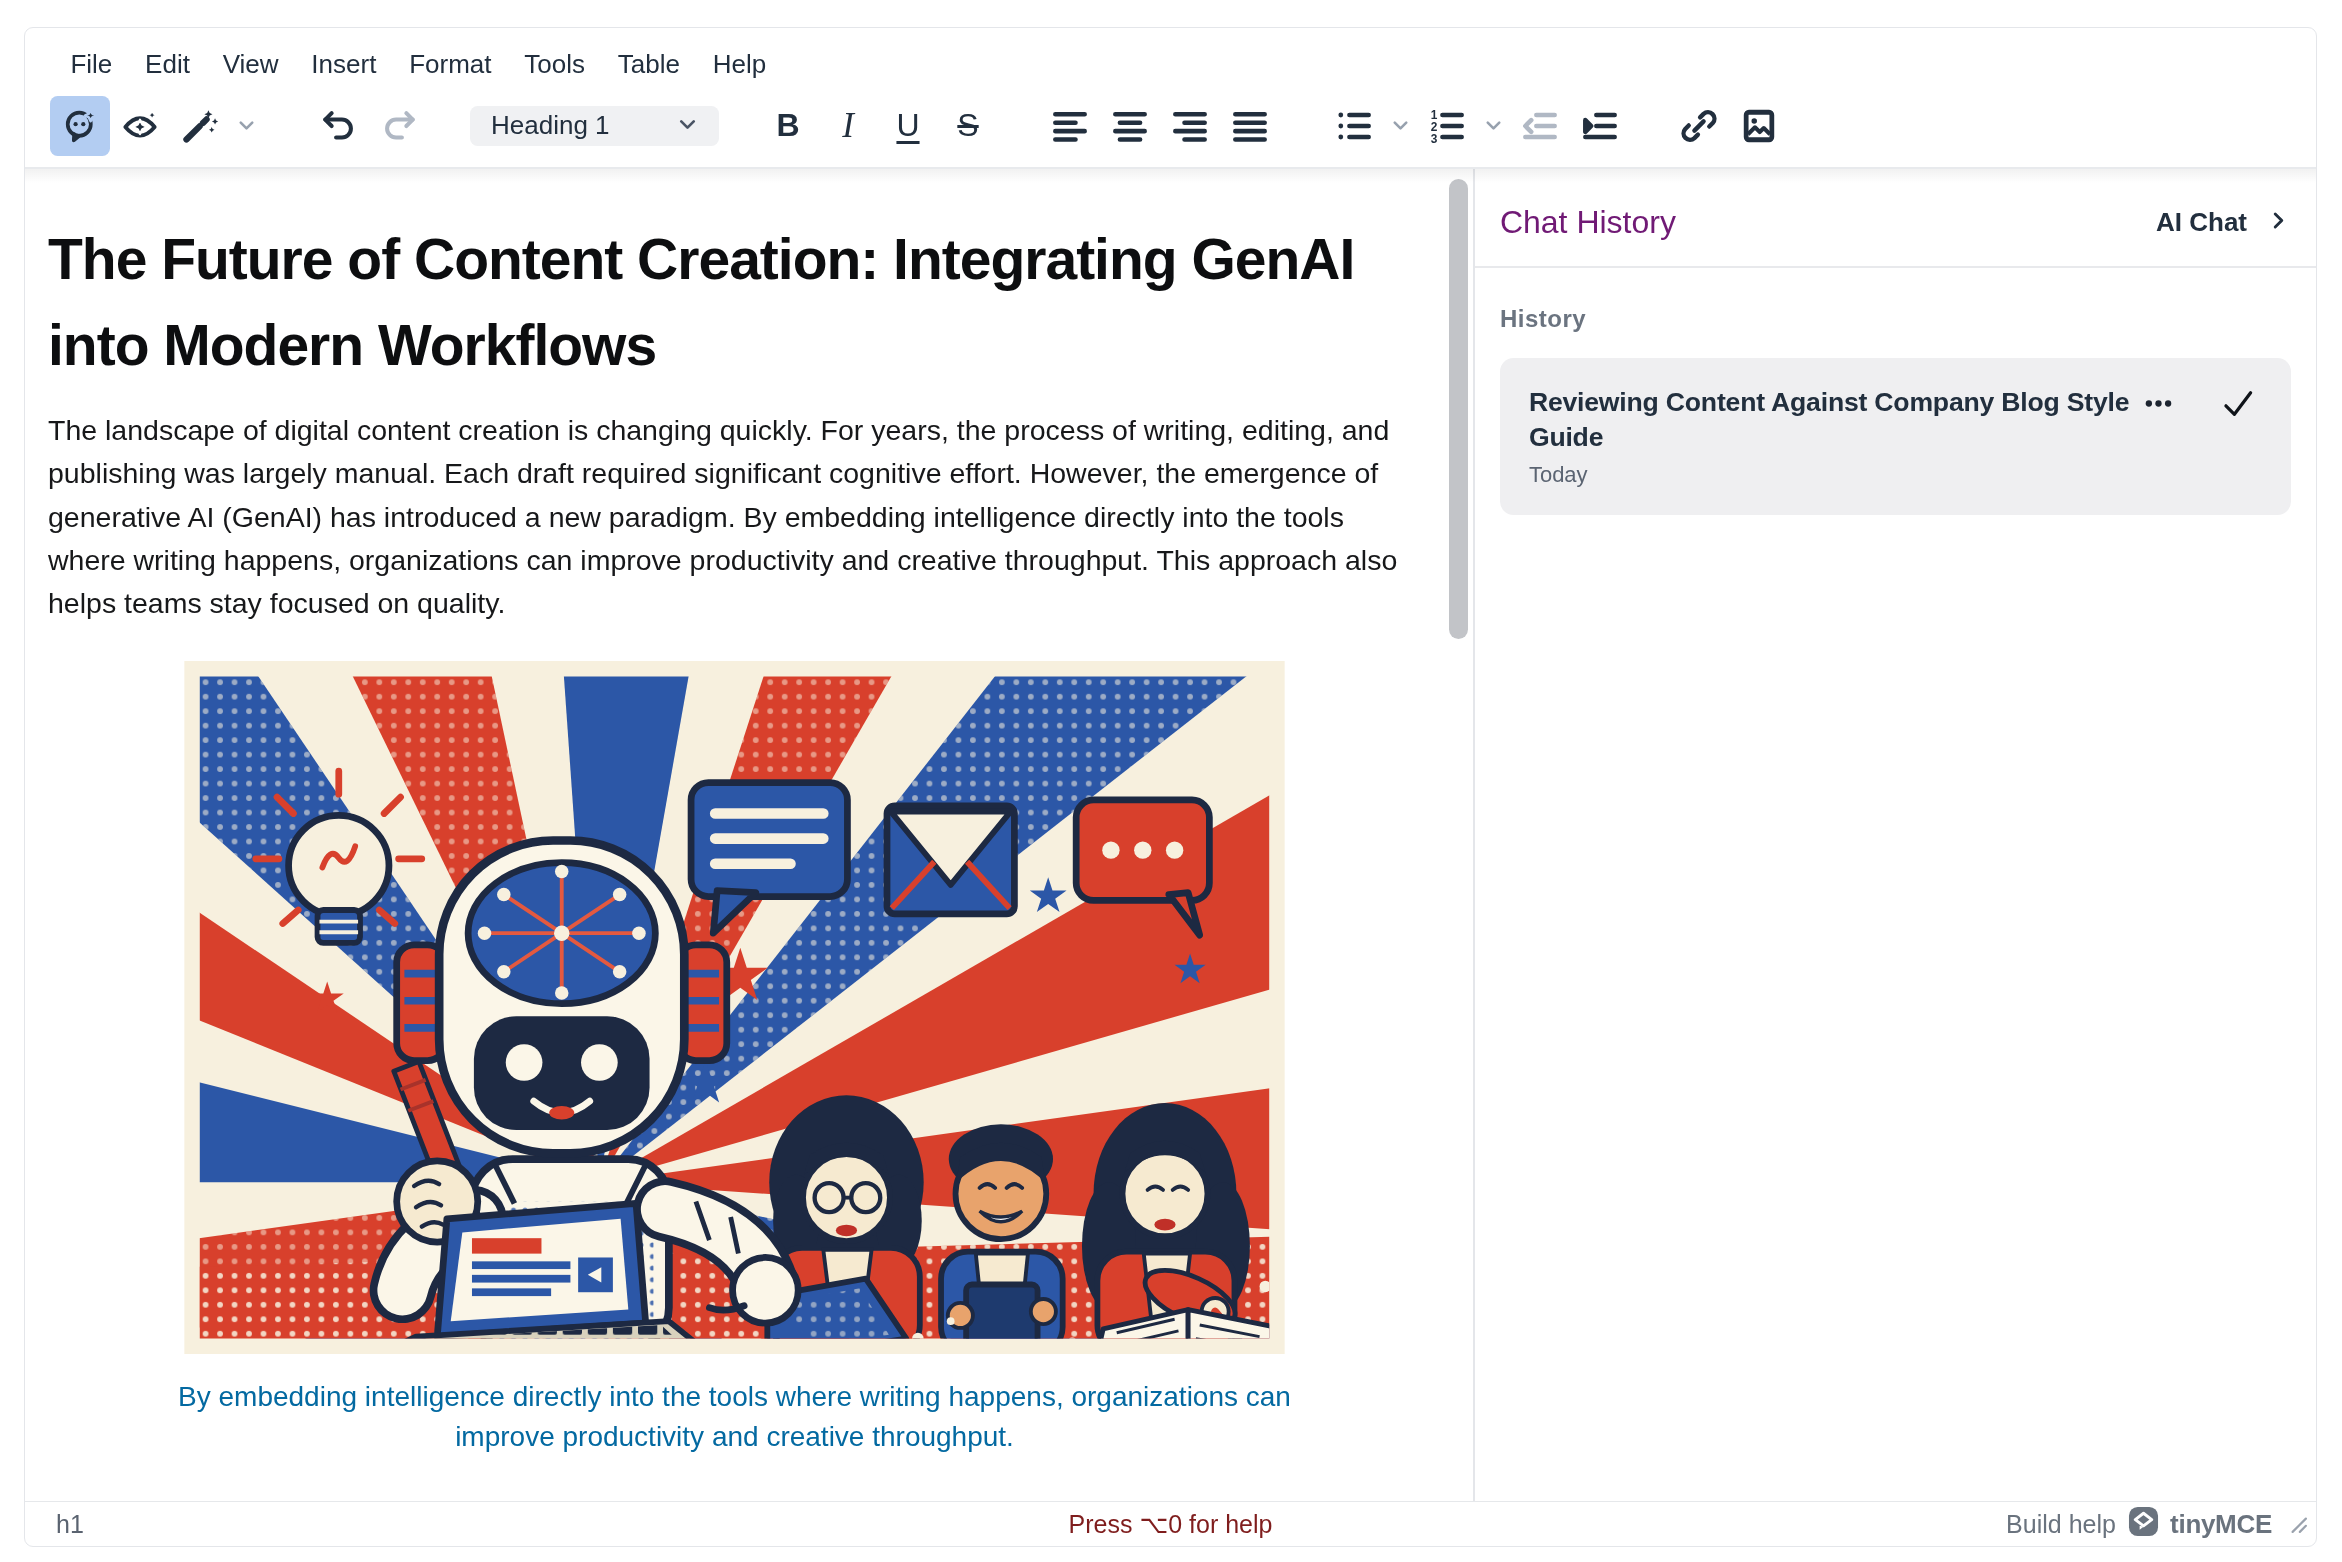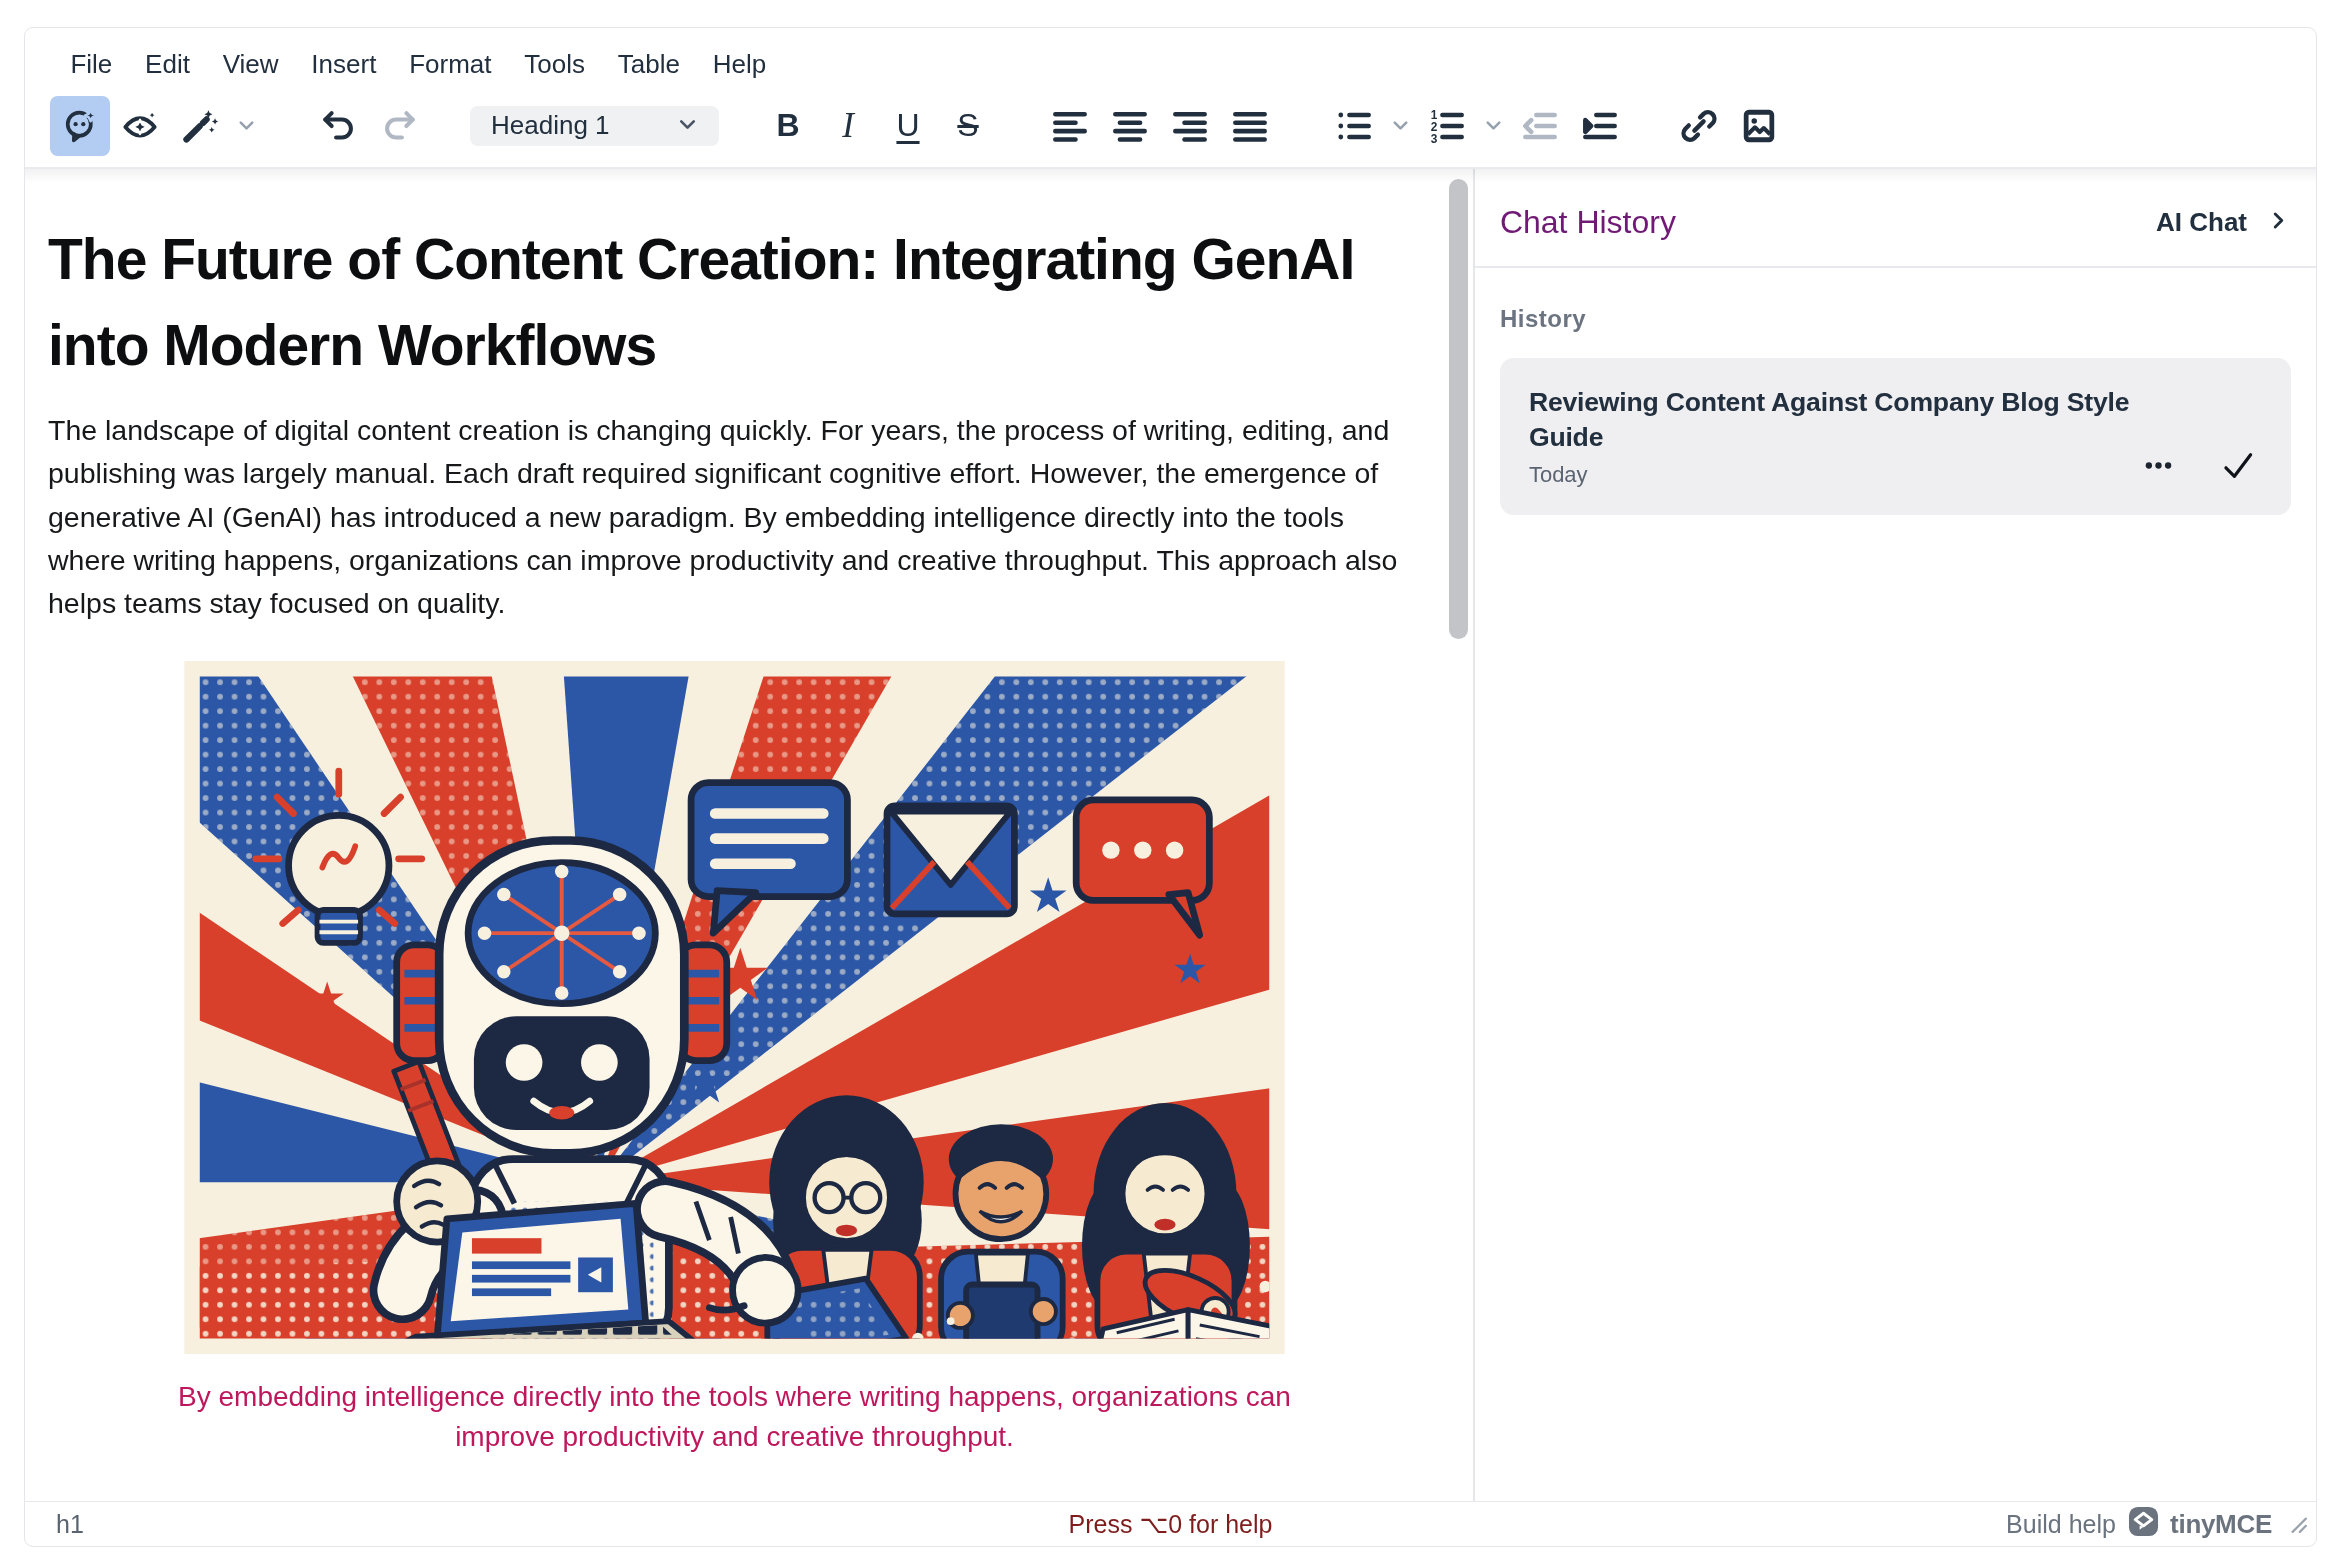--- a/index.html
+++ b/index.html
@@ -26,32 +26,32 @@
   .tb-divider{height:1.9px;background:#e8eaed;flex:0 0 auto;}
   
   .main{flex:1;display:flex;min-height:0;position:relative;}
   .main::before{content:"";position:absolute;left:0;top:0;right:0;height:13.5px;background:linear-gradient(rgba(0,0,0,.055),rgba(0,0,0,0));pointer-events:none;z-index:5;}
   .editor-area{width:1419px;flex:0 0 auto;overflow:hidden;}
   .editor-content{padding:0 23px;}
   .doc-title{font-size:57px;line-height:1.5;font-weight:800;letter-spacing:-1px;color:#0d0e10;margin:48px 0 21px 0;}
   .doc-para{font-size:28.5px;line-height:1.52;color:#17181a;margin:0 0 7.7px 0;}
   .doc-figure{margin:35px 0 0 0;text-align:center;}
   .doc-figure svg{display:block;margin:0 auto;}
-  .doc-caption{margin:23px auto 0 auto;max-width:1217px;font-size:28px;line-height:1.45;color:#be185d;text-align:center;}
+  .doc-caption{margin:23px auto 0 auto;max-width:1217px;font-size:28px;line-height:1.45;color:#0369a1;text-align:center;}
   .ed-scrollbar{width:29px;flex:0 0 auto;position:relative;}
   .ed-thumb{position:absolute;left:4.8px;top:9.7px;width:19.3px;height:460px;border-radius:9.7px;background:#c2c4c8;}
   .v-divider{width:1.9px;background:#e4e6ea;flex:0 0 auto;}
   
   .sidebar{flex:1;display:flex;flex-direction:column;min-width:0;}
   .sb-header{display:flex;align-items:center;justify-content:space-between;padding:35px 27px 25px 25px;}
   .sb-title{font-size:32px;font-weight:500;color:#701a75;}
   .sb-link{display:flex;align-items:center;gap:21px;font-size:26px;font-weight:700;color:#222f3e;}
   .sb-divider{height:1.9px;background:#e8e9ec;}
   .sb-section-label{margin:37px 25px 25px 25px;font-size:24px;font-weight:700;letter-spacing:0.5px;color:#6b7480;}
-  .sb-card{margin:0 25px;background:#efeff1;border-radius:13.5px;padding:27px 29px;display:flex;align-items:flex-end;justify-content:space-between;}
+  .sb-card{margin:0 25px;background:#efeff1;border-radius:13.5px;padding:27px 29px;display:flex;align-items:flex-start;justify-content:space-between;}
   .sb-card-text{width:618px;}
   .sb-card-title{font-size:26.6px;font-weight:700;line-height:1.33;color:#222f3e;letter-spacing:-0.2px;}
   .sb-card-date{font-size:22px;color:#5b6472;margin-top:6.8px;}
   .sb-card-actions{display:flex;align-items:center;gap:44px;padding-right:5.8px;}
   
   .statusbar{flex:0 0 auto;border-top:1.9px solid #e6e8eb;height:44px;position:relative;display:flex;align-items:center;font-size:25px;color:#5a6370;}
   .sb-left{padding-left:31px;}
   .sb-center{position:absolute;left:0;right:0;text-align:center;color:#7f1d1d;}
   .sb-right{position:absolute;right:44px;display:flex;align-items:center;gap:11.6px;color:#6a737e;}
   .brand-name{font-weight:700;font-size:26px;color:#6a737e;letter-spacing:-0.3px;}

